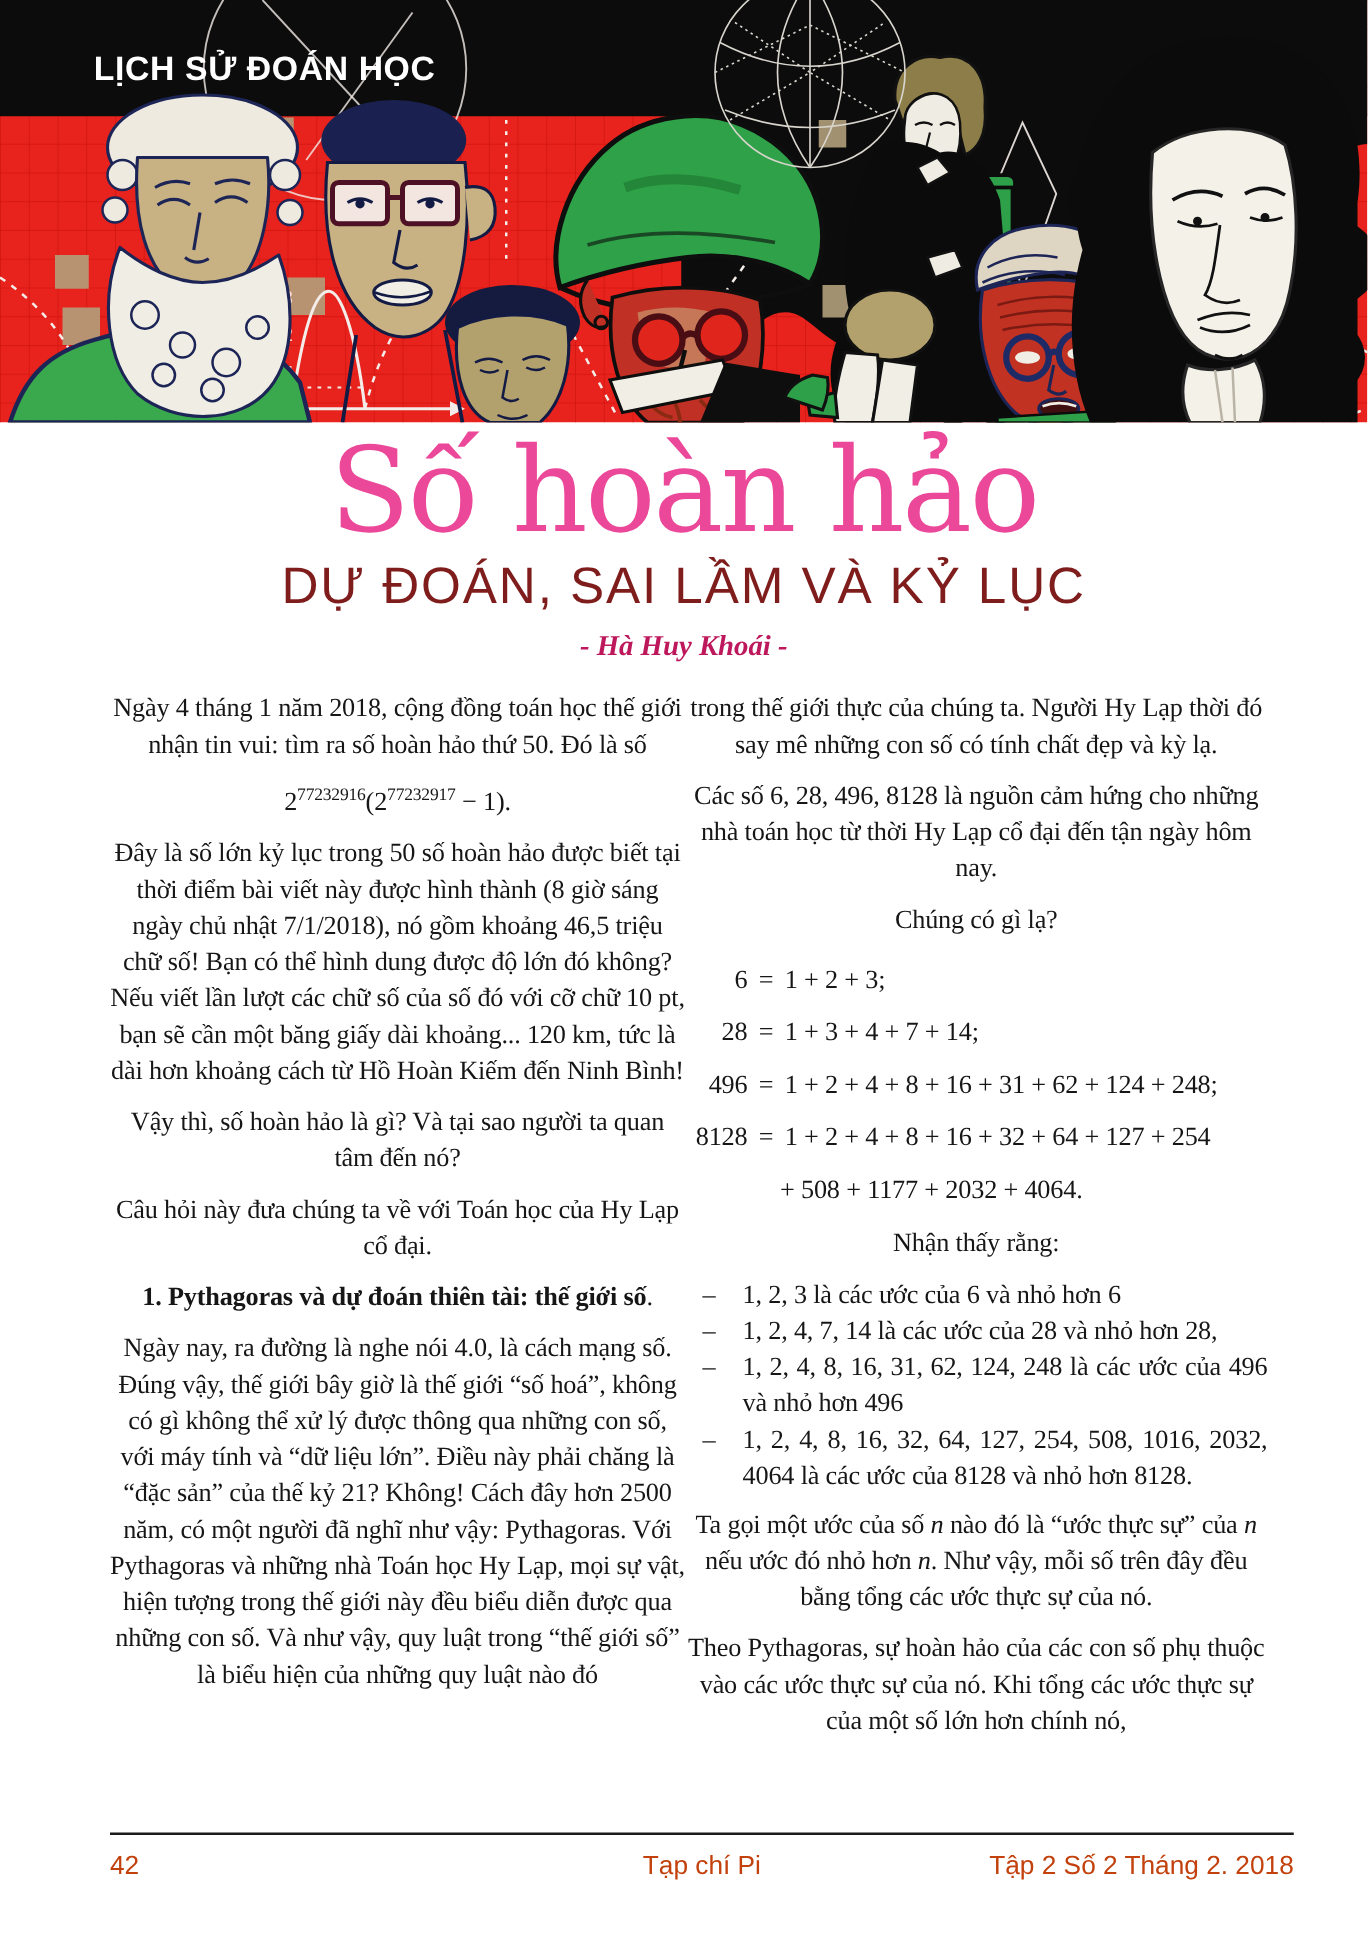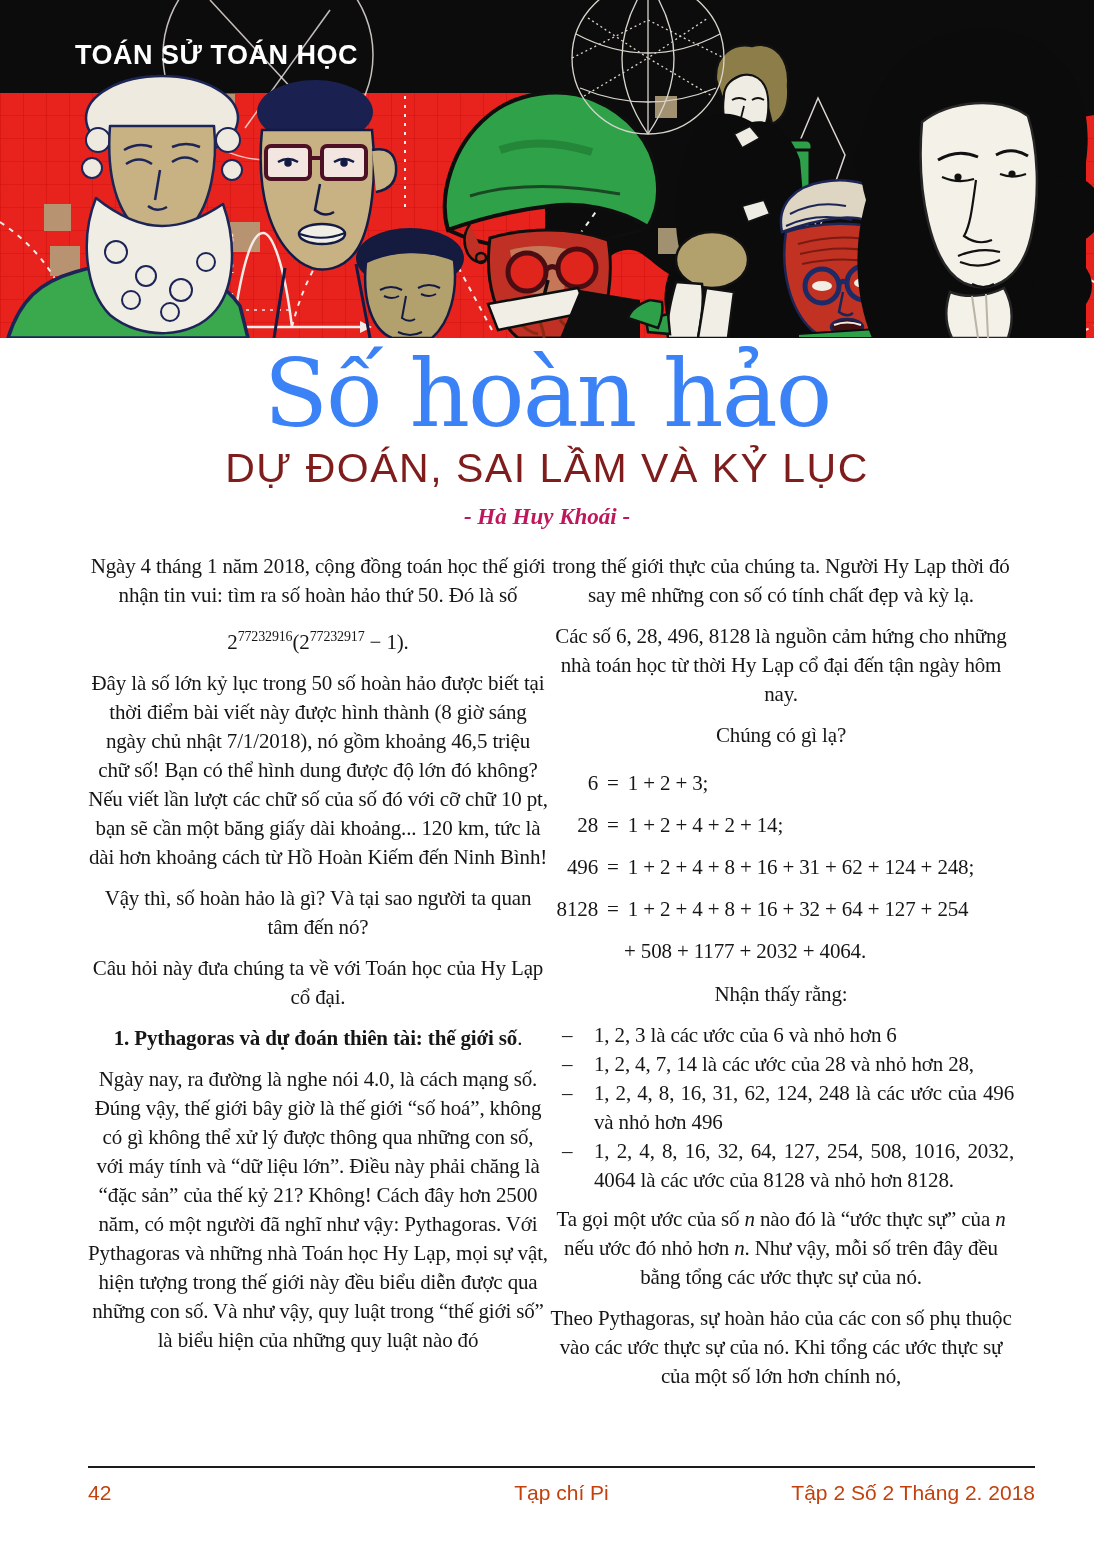--- a/index.html
+++ b/index.html
@@ -9,21 +9,21 @@
   
   .banner{position:absolute;top:0;left:0;width:1094px;height:338px;}
   .banner svg{display:block;}
   .kicker{position:absolute;top:40px;left:75px;color:#fff;
           font-family:"Liberation Sans",sans-serif;font-weight:700;font-size:27px;
           letter-spacing:.5px;}
 
   
   .masthead{position:absolute;top:346px;left:0;width:1094px;text-align:center;}
   .title{font-family:"DejaVu Serif",serif;font-size:94px;line-height:96px;
-         color:#3b82f6;font-weight:500;letter-spacing:-2px;}
+         color:#ec4899;font-weight:500;letter-spacing:-2px;}
   .subtitle{font-family:"Liberation Sans",sans-serif;font-size:41px;line-height:50px;
             color:#7f1d1d;letter-spacing:1.5px;margin-top:1px;font-weight:400;}
   .author{font-family:"Liberation Serif",serif;font-style:italic;font-weight:700;
           font-size:23px;color:#be185d;margin-top:11px;}
 
   
   .body-cols{position:absolute;top:552px;left:88px;width:947px;height:916px;
              display:flex;overflow:hidden;}
   .col{font-size:21px;line-height:29px;text-align:justify;letter-spacing:-0.15px;}
   .col-left{width:460px;}
@@ -301,21 +301,21 @@
         <path d="M576,34 Q648,72 720,34"></path>
         <path d="M580,88 Q648,116 716,88"></path>
         <path d="M648,-18 Q596,58 648,134"></path>
         <path d="M648,-18 Q700,58 648,134"></path>
         <line x1="648" y1="-18" x2="648" y2="134"></line>
         <path d="M588,18 L648,58 L708,18" stroke-dasharray="2,3"></path>
         <path d="M584,96 L648,58 L712,96" stroke-dasharray="2,3"></path>
         <path d="M572,58 L648,20 L724,58" stroke-dasharray="2,3"></path>
       </g>
     </svg>
-    <div class="kicker">TOÁN SỬ TOÁN HỌC</div>
+    <div class="kicker">LỊCH SỬ ĐOÁN HỌC</div>
   </div>
 
   <div class="masthead">
     <div class="title">Số hoàn hảo</div>
     <div class="subtitle">DỰ ĐOÁN, SAI LẦM VÀ KỶ LỤC</div>
     <div class="author">- Hà Huy Khoái -</div>
   </div>
 
   <div class="body-cols">
 
@@ -336,21 +336,21 @@
 
       <div class="math-block">
         <div class="mrow">
           <span class="mlhs">6</span>
           <span class="meq">=</span>
           <span class="mrhs">1 + 2 + 3;</span>
         </div>
         <div class="mrow">
           <span class="mlhs">28</span>
           <span class="meq">=</span>
-          <span class="mrhs">1 + 2 + 4 + 2 + 14;</span>
+          <span class="mrhs">1 + 3 + 4 + 7 + 14;</span>
         </div>
         <div class="mrow">
           <span class="mlhs">496</span>
           <span class="meq">=</span>
           <span class="mrhs">1 + 2 + 4 + 8 + 16 + 31 + 62 + 124 + 248;</span>
         </div>
         <div class="mrow">
           <span class="mlhs">8128</span>
           <span class="meq">=</span>
           <span class="mrhs">1 + 2 + 4 + 8 + 16 + 32 + 64 + 127 + 254</span>

